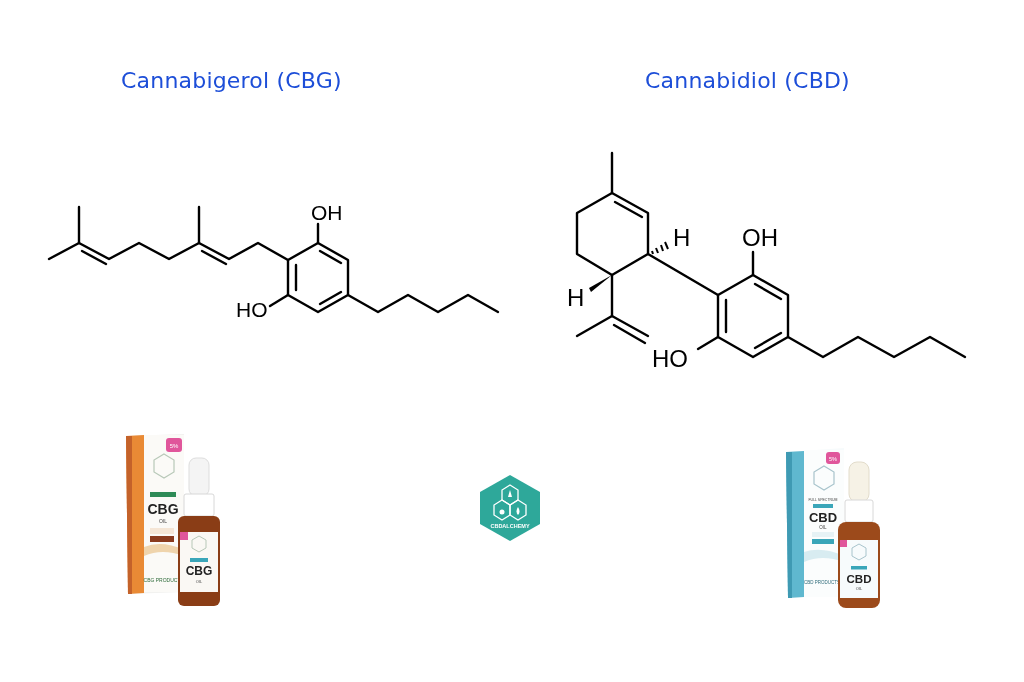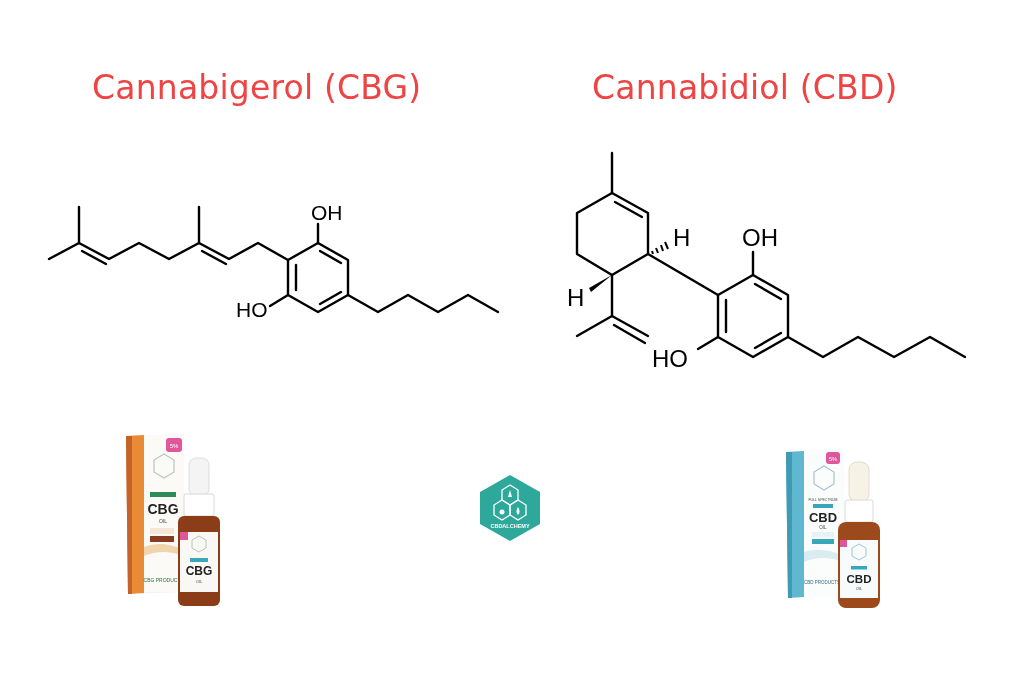--- a/index.html
+++ b/index.html
@@ -1,19 +1,19 @@
 <!DOCTYPE html>
 <html><head>
 <meta charset="utf-8">
 <style>
   html, body { margin:0; padding:0; background:#ffffff; }
   body { width:1024px; height:682px; position:relative; overflow:hidden; font-family:"Liberation Sans", sans-serif; }
-  .title { position:absolute; top:68px; font-family:"DejaVu Sans", sans-serif; font-size:33px; color:#ef4444; letter-spacing:0.2px; white-space:nowrap; }
+  .title { position:absolute; top:68px; font-family:"DejaVu Sans", sans-serif; font-size:22px; color:#1d4ed8; letter-spacing:0.2px; white-space:nowrap;margin-left:29px; }
   #title-cbg { left:92px; }
-  #title-cbd { left:592px; }
+  #title-cbd { left:616px; }
   svg.mol { position:absolute; left:0; top:0; }
   .bond { stroke:#000; stroke-width:2.4; fill:none; stroke-linecap:round; stroke-linejoin:round; }
   .atom { font-family:"Liberation Sans", sans-serif; font-size:21px; fill:#000; }
   .product { position:absolute; }
 </style>
 </head>
 <body>
 
 <div class="title" id="title-cbg">Cannabigerol (CBG)</div>
 <div class="title" id="title-cbd">Cannabidiol (CBD)</div>

